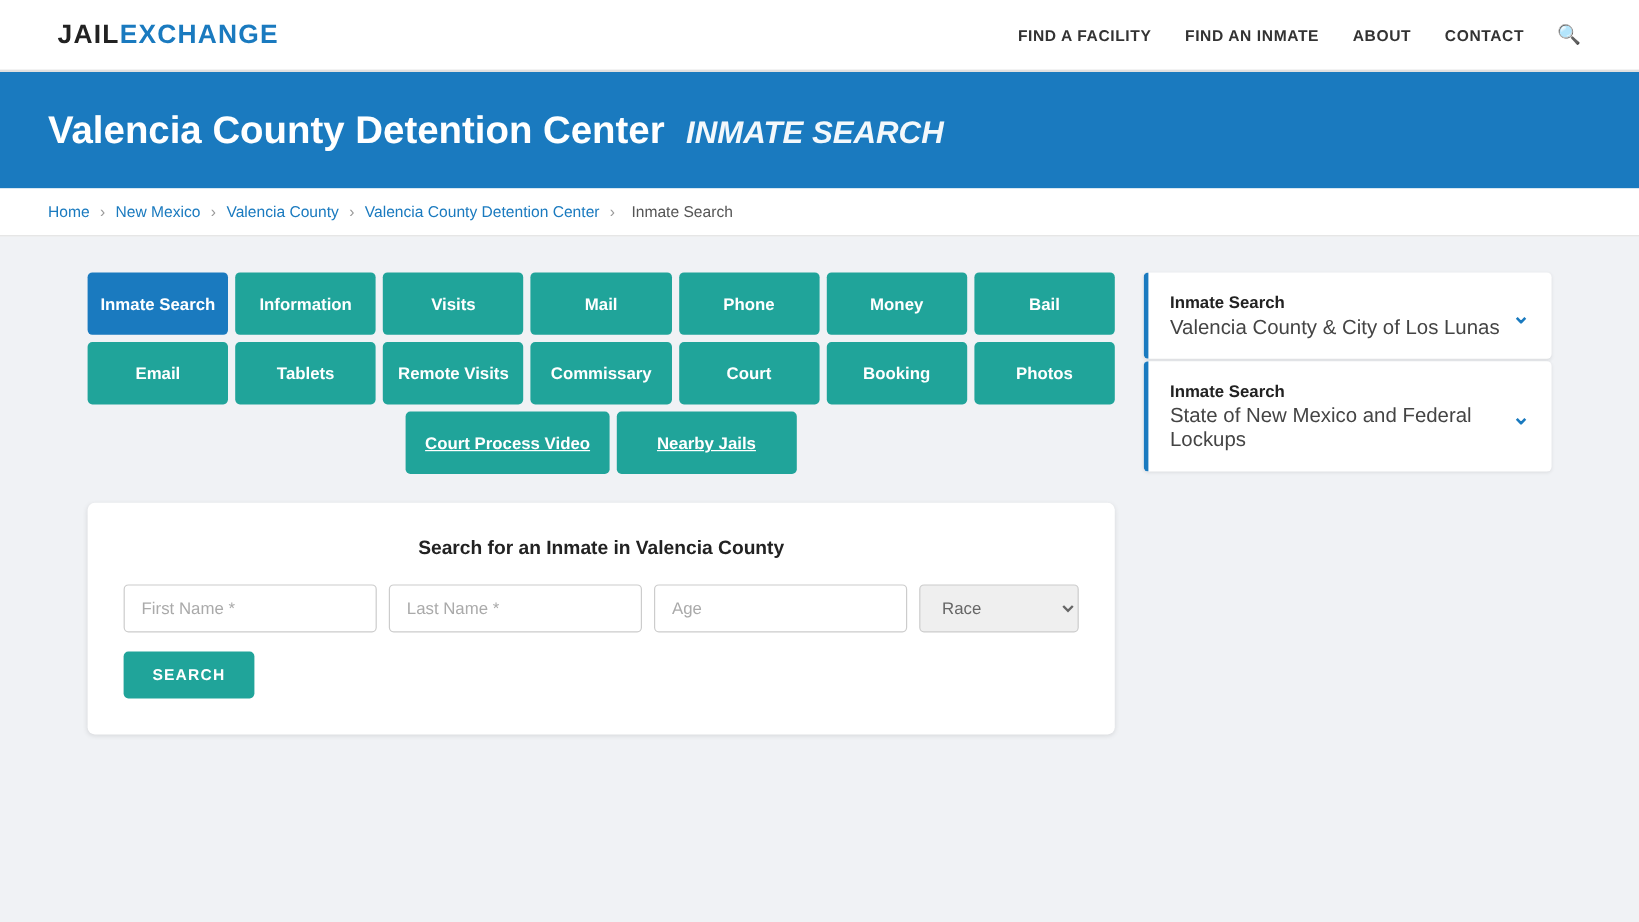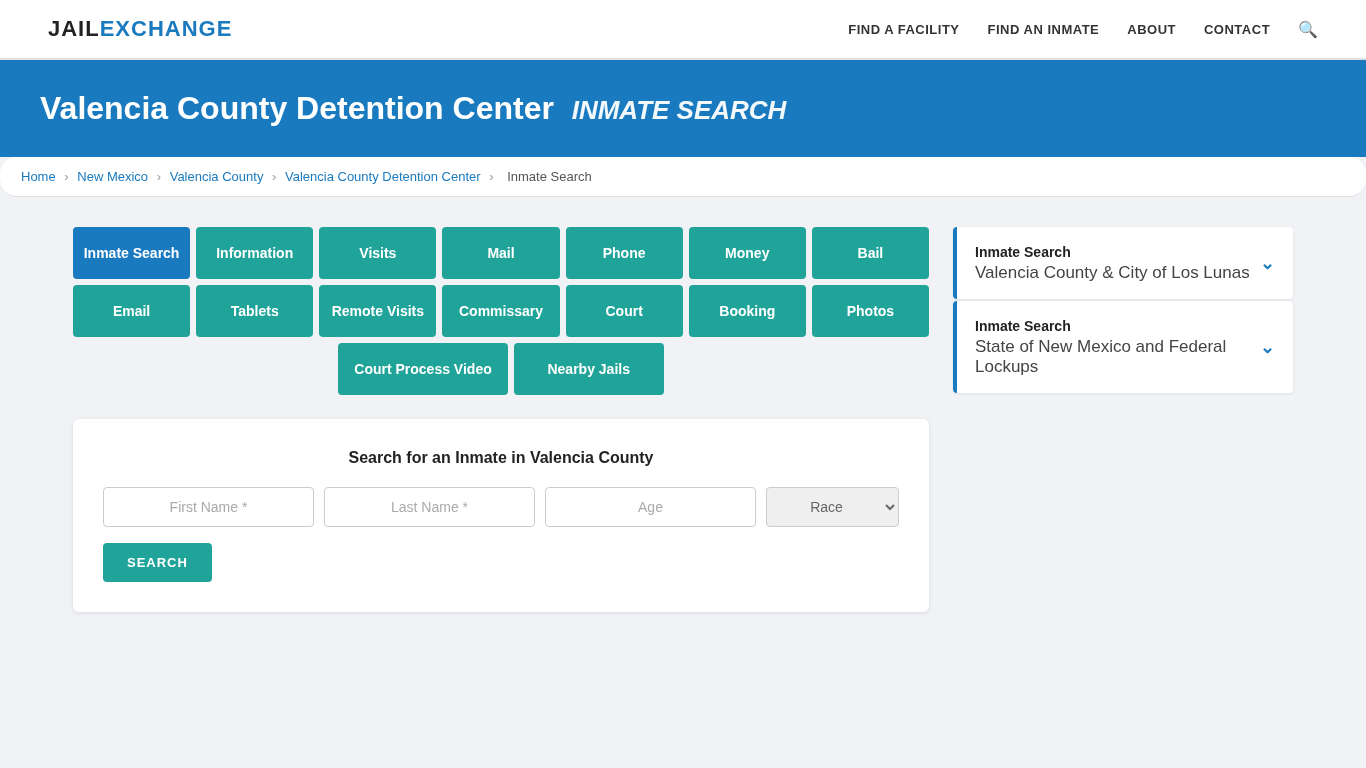--- a/index.html
+++ b/index.html
@@ -51,24 +51,23 @@
       font-style: italic;
       font-weight: 700;
       font-size: 26px;
       color: #fff;
       opacity: 0.95;
     }
 
     
     .breadcrumb {
       background: #fff;
-      padding: 12px 21px;
+      padding: 12px 40px;
       border-bottom: 1px solid #e0e0e0;
       font-size: 13px;
-      border-radius: 17px;
     }
     .breadcrumb a { color: #1a7abf; text-decoration: none; }
     .breadcrumb span { color: #999; margin: 0 5px; }
     .breadcrumb .current { color: #555; }
 
     
     .main-content {
       max-width: 1300px;
       margin: 0 auto;
       padding: 30px 40px;
@@ -107,20 +106,21 @@
     }
     .tab-grid-row3 {
       display: flex;
       gap: 6px;
       margin-bottom: 24px;
       justify-content: center;
     }
     .tab-grid-row3 .tab-btn {
       min-width: 150px;
       padding: 18px 16px;
+      text-decoration: underline;
     }
 
     
     .search-form-container {
       background: #fff;
       border-radius: 6px;
       padding: 30px;
       box-shadow: 0 1px 4px rgba(0,0,0,0.1);
     }
     .search-form-container h2 {
@@ -135,21 +135,20 @@
       gap: 10px;
       margin-bottom: 16px;
     }
     .form-row input, .form-row select {
       border: 1px solid #ccc;
       border-radius: 4px;
       padding: 10px 14px;
       font-size: 14px;
       color: #666;
       flex: 1;
-      text-align: center;
     }
     .form-row input::placeholder { color: #aaa; }
     .search-btn {
       background: #20a49a;
       color: #fff;
       border: none;
       border-radius: 4px;
       padding: 12px 24px;
       font-size: 13px;
       font-weight: 700;

